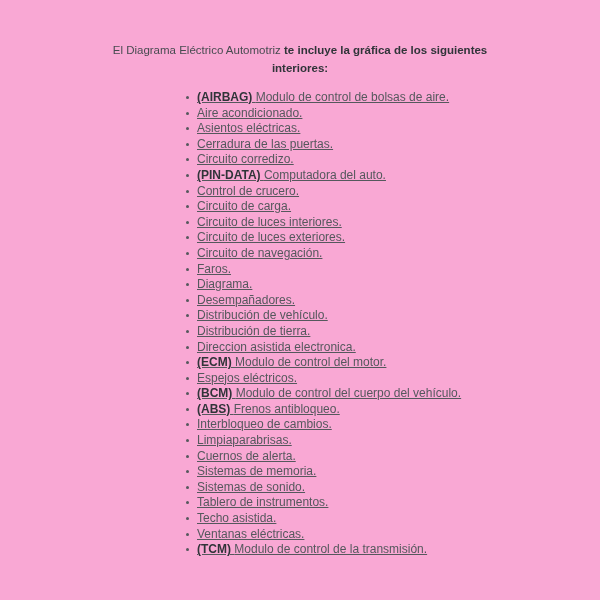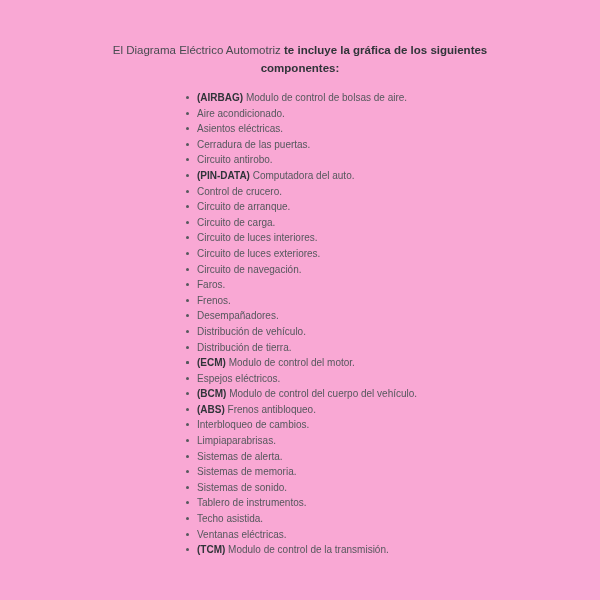--- a/index.html
+++ b/index.html
@@ -34,24 +34,25 @@
     font-weight: 700;
     color: #303439;
   }
   ul.components {
     position: absolute;
     top: 90px;
     left: 197px;
     margin: 0;
     padding: 0;
     list-style: none;
-    font-size: 10px;
+    font-size: 12px;
     line-height: 15.6px;
     color: #55585d;
     width: 320px;
+    text-decoration: underline;
   }
   ul.components li {
     position: relative;
     white-space: nowrap;
   }
   .bullet {
     position: absolute;
     left: -11px;
     top: 6px;
     width: 3px;
@@ -64,73 +65,72 @@
     color: #303439;
   }
 </style>
 </head>
 <body>
 
 <div class="page">
 
   <div class="title">
     <div><span>El Diagrama Eléctrico Automotriz </span><span class="b">te incluye la gráfica de los siguientes</span></div>
-    <div><span class="b">componentes:</span></div>
+    <div><span class="b">interiores:</span></div>
   </div>
 
   <ul class="components">
   <li><span class="bullet"></span><span class="code">(AIRBAG) </span><span class="txt">Modulo de control de bolsas de aire.</span></li>
 
   <li><span class="bullet"></span><span class="code"></span><span class="txt">Aire acondicionado.</span></li>
 
   <li><span class="bullet"></span><span class="code"></span><span class="txt">Asientos eléctricas.</span></li>
 
   <li><span class="bullet"></span><span class="code"></span><span class="txt">Cerradura de las puertas.</span></li>
 
-  <li><span class="bullet"></span><span class="code"></span><span class="txt">Circuito antirobo.</span></li>
+  <li><span class="bullet"></span><span class="code"></span><span class="txt">Circuito corredizo.</span></li>
 
   <li><span class="bullet"></span><span class="code">(PIN-DATA) </span><span class="txt">Computadora del auto.</span></li>
 
   <li><span class="bullet"></span><span class="code"></span><span class="txt">Control de crucero.</span></li>
 
-  <li><span class="bullet"></span><span class="code"></span><span class="txt">Circuito de arranque.</span></li>
 
   <li><span class="bullet"></span><span class="code"></span><span class="txt">Circuito de carga.</span></li>
 
   <li><span class="bullet"></span><span class="code"></span><span class="txt">Circuito de luces interiores.</span></li>
 
   <li><span class="bullet"></span><span class="code"></span><span class="txt">Circuito de luces exteriores.</span></li>
 
   <li><span class="bullet"></span><span class="code"></span><span class="txt">Circuito de navegación.</span></li>
 
   <li><span class="bullet"></span><span class="code"></span><span class="txt">Faros.</span></li>
 
-  <li><span class="bullet"></span><span class="code"></span><span class="txt">Frenos.</span></li>
+  <li><span class="bullet"></span><span class="code"></span><span class="txt">Diagrama.</span></li>
 
   <li><span class="bullet"></span><span class="code"></span><span class="txt">Desempañadores.</span></li>
 
   <li><span class="bullet"></span><span class="code"></span><span class="txt">Distribución de vehículo.</span></li>
 
   <li><span class="bullet"></span><span class="code"></span><span class="txt">Distribución de tierra.</span></li>
 
-  <li><span class="bullet"></span><span class="code"></span></li>
+  <li><span class="bullet"></span><span class="code"></span><span class="txt">Direccion asistida electronica.</span></li>
 
   <li><span class="bullet"></span><span class="code">(ECM) </span><span class="txt">Modulo de control del motor.</span></li>
 
   <li><span class="bullet"></span><span class="code"></span><span class="txt">Espejos eléctricos.</span></li>
 
   <li><span class="bullet"></span><span class="code">(BCM) </span><span class="txt">Modulo de control del cuerpo del vehículo.</span></li>
 
   <li><span class="bullet"></span><span class="code">(ABS) </span><span class="txt">Frenos antibloqueo.</span></li>
 
   <li><span class="bullet"></span><span class="code"></span><span class="txt">Interbloqueo de cambios.</span></li>
 
   <li><span class="bullet"></span><span class="code"></span><span class="txt">Limpiaparabrisas.</span></li>
 
-  <li><span class="bullet"></span><span class="code"></span><span class="txt">Sistemas de alerta.</span></li>
+  <li><span class="bullet"></span><span class="code"></span><span class="txt">Cuernos de alerta.</span></li>
 
   <li><span class="bullet"></span><span class="code"></span><span class="txt">Sistemas de memoria.</span></li>
 
   <li><span class="bullet"></span><span class="code"></span><span class="txt">Sistemas de sonido.</span></li>
 
   <li><span class="bullet"></span><span class="code"></span><span class="txt">Tablero de instrumentos.</span></li>
 
   <li><span class="bullet"></span><span class="code"></span><span class="txt">Techo asistida.</span></li>
 
   <li><span class="bullet"></span><span class="code"></span><span class="txt">Ventanas eléctricas.</span></li>

